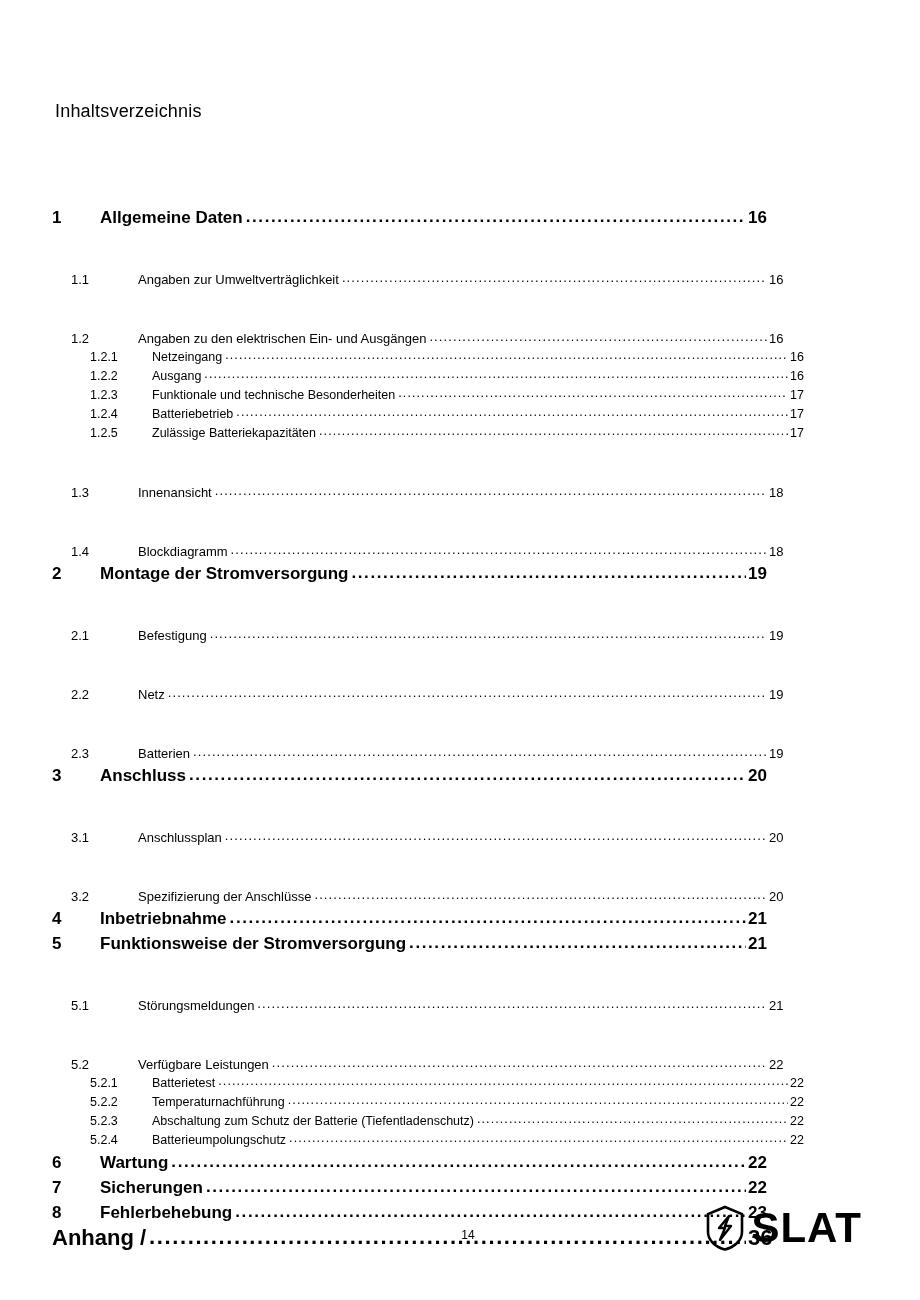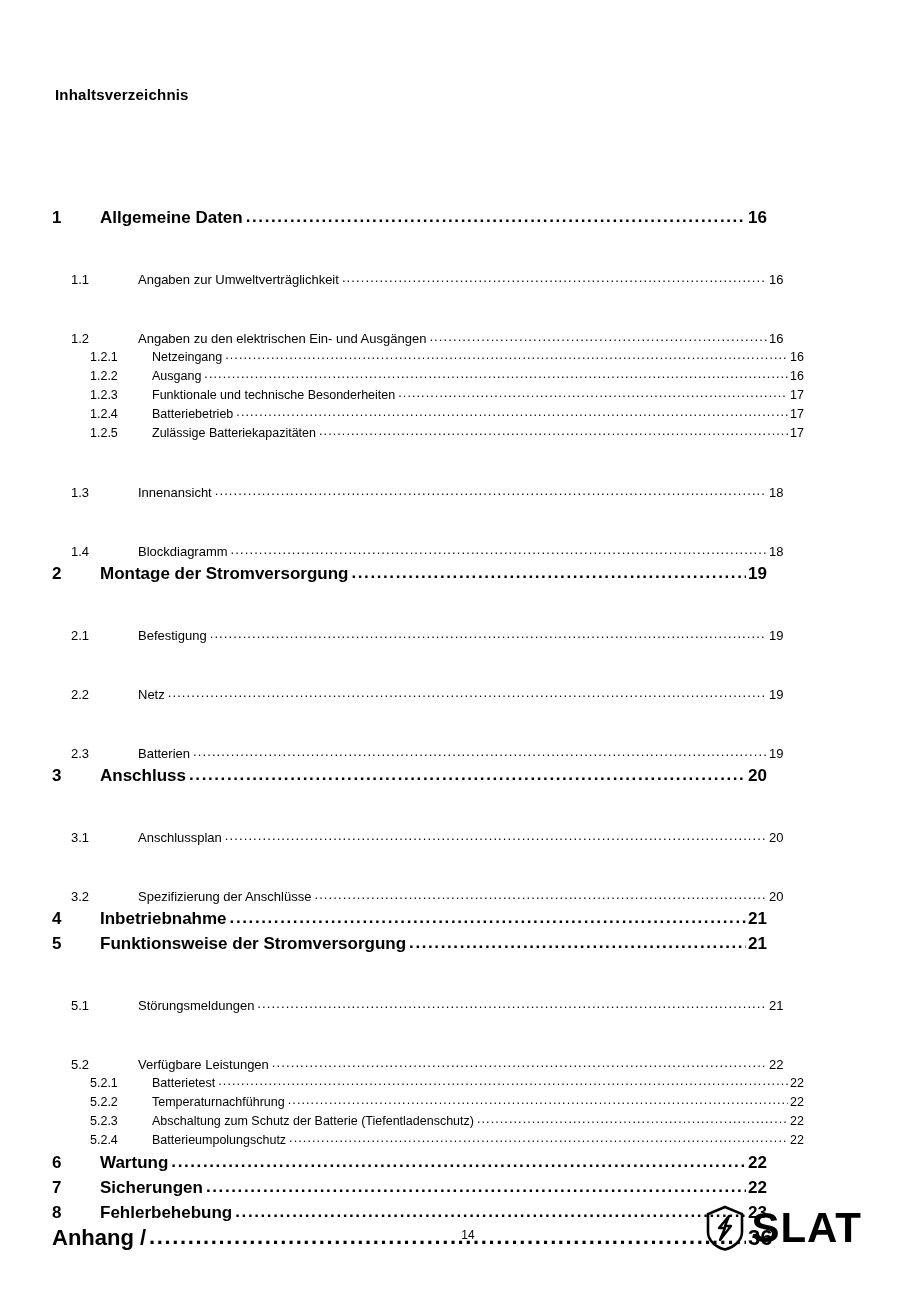--- a/index.html
+++ b/index.html
@@ -17,23 +17,23 @@
   }
   .page {
     position: relative;
     width: 920px;
     height: 1300px;
     box-sizing: border-box;
   }
   .doc-title {
     position: absolute;
     left: 55px;
-    top: 86px;
-    font-size: 15px;
-    font-weight: bold;
+    top: 101px;
+    font-size: 18px;
+    font-weight: normal;
     letter-spacing: 0.2px;
   }
   .toc {
     position: absolute;
     left: 52px;
     top: 205px;
     width: 730px;
   }
   .toc-row {
     display: flex;

